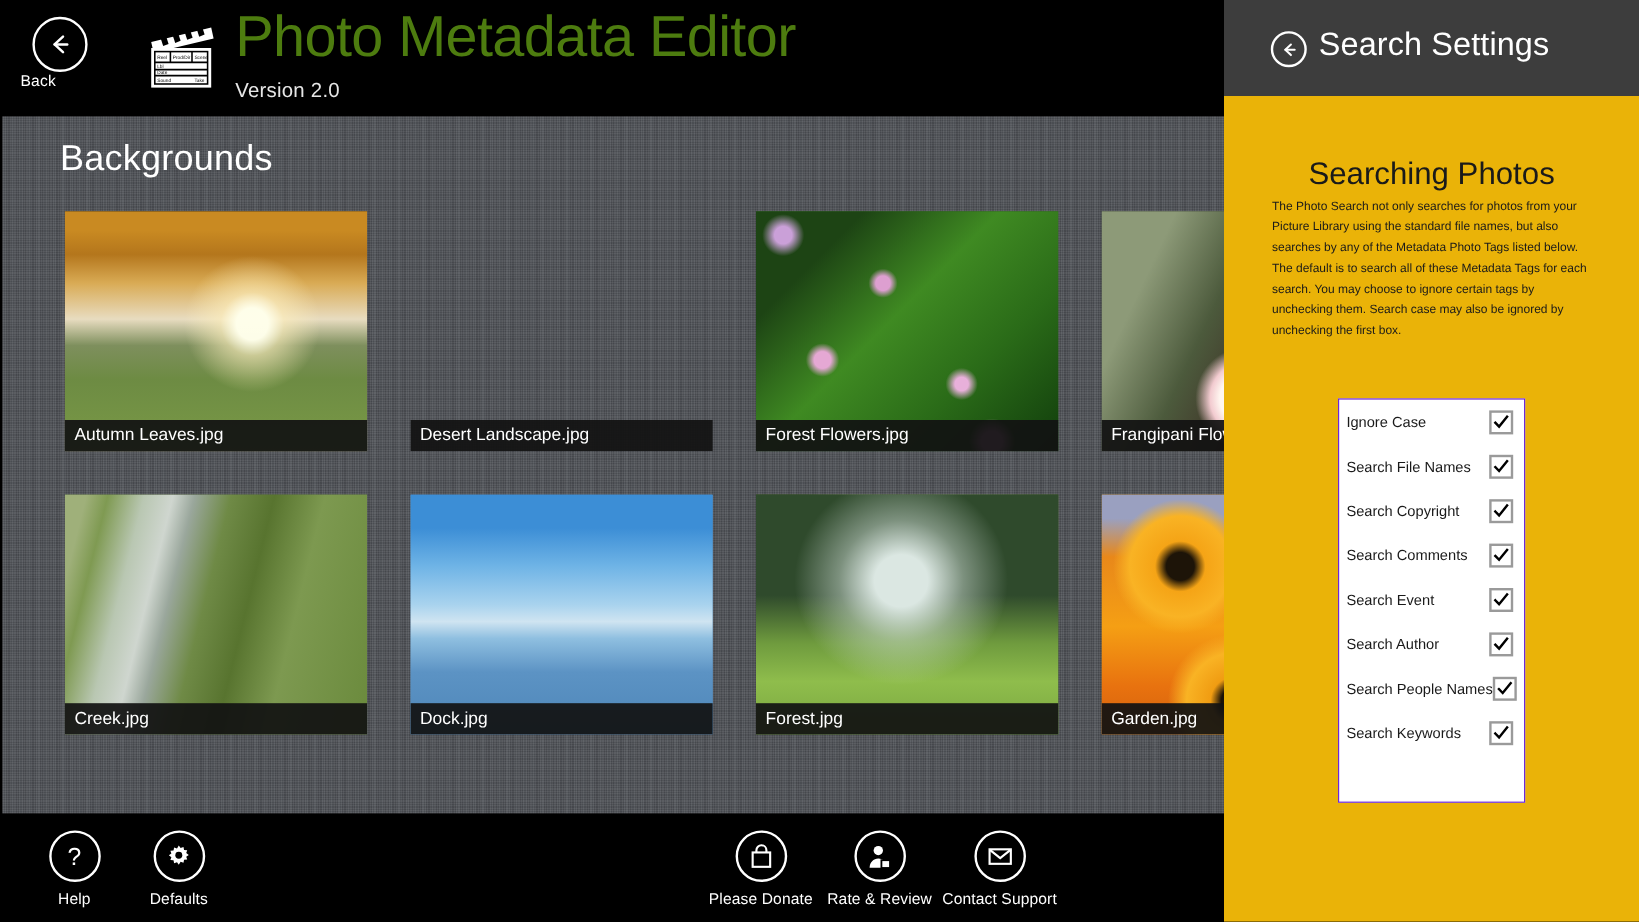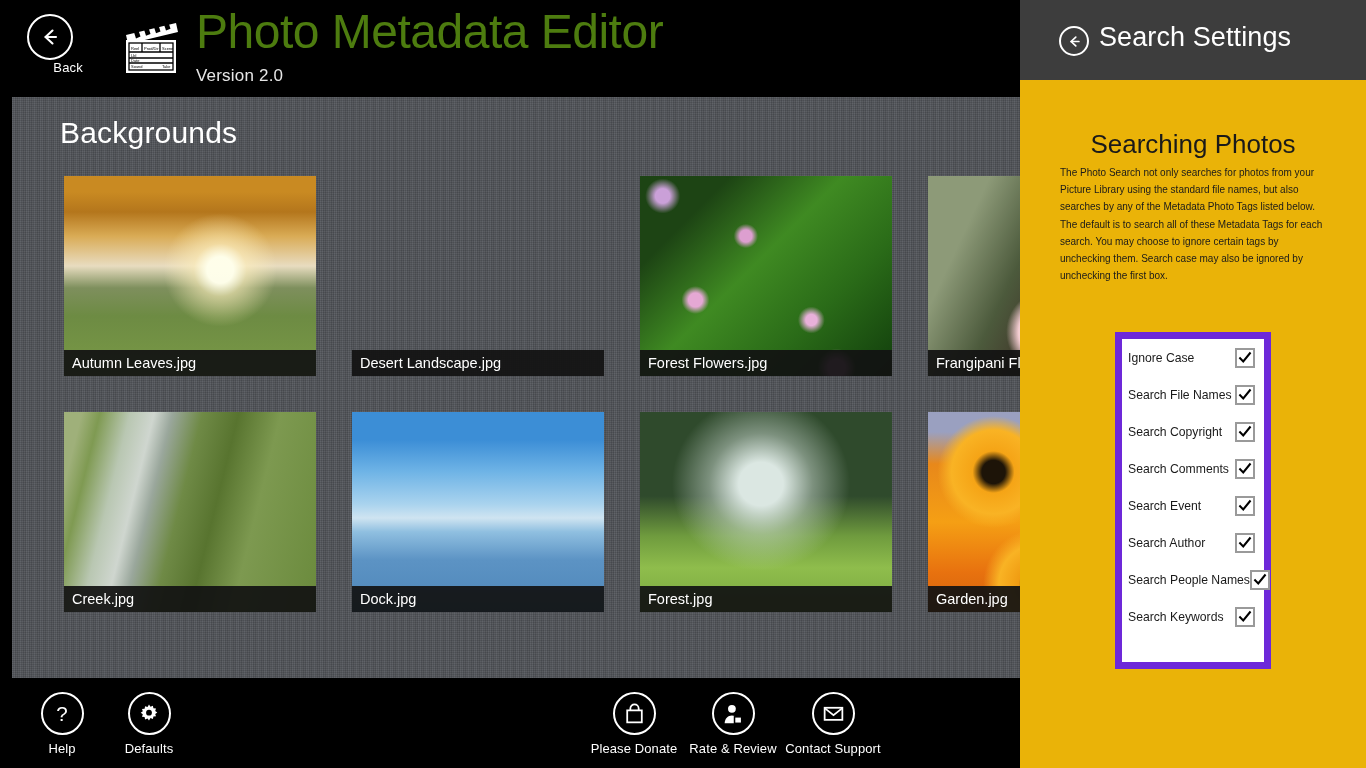--- a/index.html
+++ b/index.html
@@ -14,37 +14,37 @@
 
   
   #header { position:absolute; left:0; top:0; width:1020px; height:97px; background:#000; }
   #back-btn {
     position:absolute; left:27px; top:14px; width:46px; height:46px;
     border:2px solid #fff; border-radius:50%; cursor:pointer;
     display:flex; align-items:center; justify-content:center;
   }
   #back-btn svg { display:block; }
   #back-label {
-    position:absolute; left:17px; top:60px; width:66px; text-align:right;
+    position:absolute; left:17px; top:60px; width:66px; text-align:left;
     color:#fff; font-size:13px; letter-spacing:.2px;
   }
   #app-icon { position:absolute; left:120px; top:18px; width:62px; height:58px; }
   #app-title {
     position:absolute; left:196px; top:4px;
     color:#4d7c0f; font-size:48px; font-weight:300; letter-spacing:-0.5px;
     line-height:56px; white-space:nowrap;
   }
   #app-version {
     position:absolute; left:196px; top:66px;
     color:#e6e6e6; font-size:17px; font-weight:300; letter-spacing:.2px;
   }
 
   
   #content {
-    position:absolute; left:12px; top:97px; width:1020px; height:581px;
+    position:absolute; left:2px; top:97px; width:1020px; height:581px;
     background-color:#4c4f54;
     background-image:
       repeating-linear-gradient(0deg, rgba(255,255,255,.045) 0 1px, rgba(0,0,0,.035) 1px 2px),
       repeating-linear-gradient(90deg, rgba(255,255,255,.05) 0 1px, rgba(0,0,0,.04) 1px 2px),
       repeating-linear-gradient(90deg, rgba(255,255,255,.025) 0 3px, rgba(0,0,0,.02) 3px 7px);
   }
   #section-title {
     position:absolute; left:48px; top:19px;
     color:#fff; font-size:30px; font-weight:300; letter-spacing:.2px;
   }
@@ -96,21 +96,21 @@
   #settings-heading {
     position:absolute; left:0; top:30px; width:346px; text-align:center;
     color:#1a1a1a; font-size:26px; font-weight:300;
   }
   #settings-desc {
     position:absolute; left:40px; top:65px; width:268px;
     color:#1a1a1a; font-size:10px; line-height:17.2px; font-weight:400;
   }
   #checkbox-panel {
     position:absolute; left:95px; top:233px; width:156px; height:337px;
-    border:7px solid #6d28d9; background:#fff;
+    border:1px solid #6d28d9; background:#fff;
   }
   .cb-row {
     position:relative; height:37px; display:flex; align-items:center;
     padding:0 9px 0 6px; cursor:pointer;
   }
   .cb-label { flex:1; color:#1a1a1a; font-size:12.2px; white-space:nowrap; }
   .cb-box {
     width:20px; height:20px; border:2px solid #9a9a9a; background:#fff;
     position:relative; flex:0 0 20px;
   }

